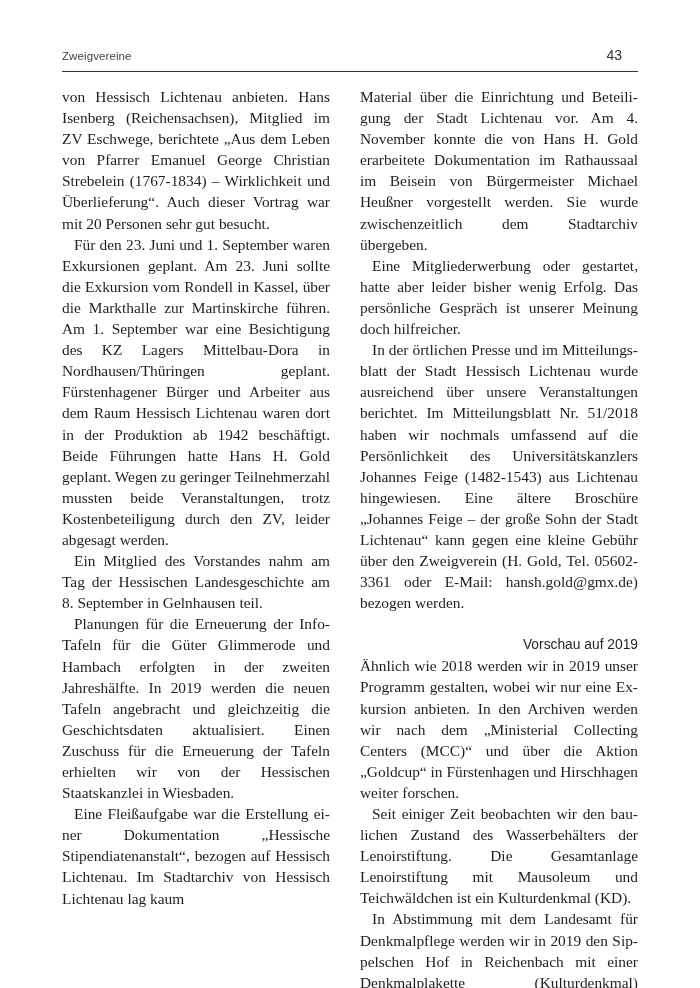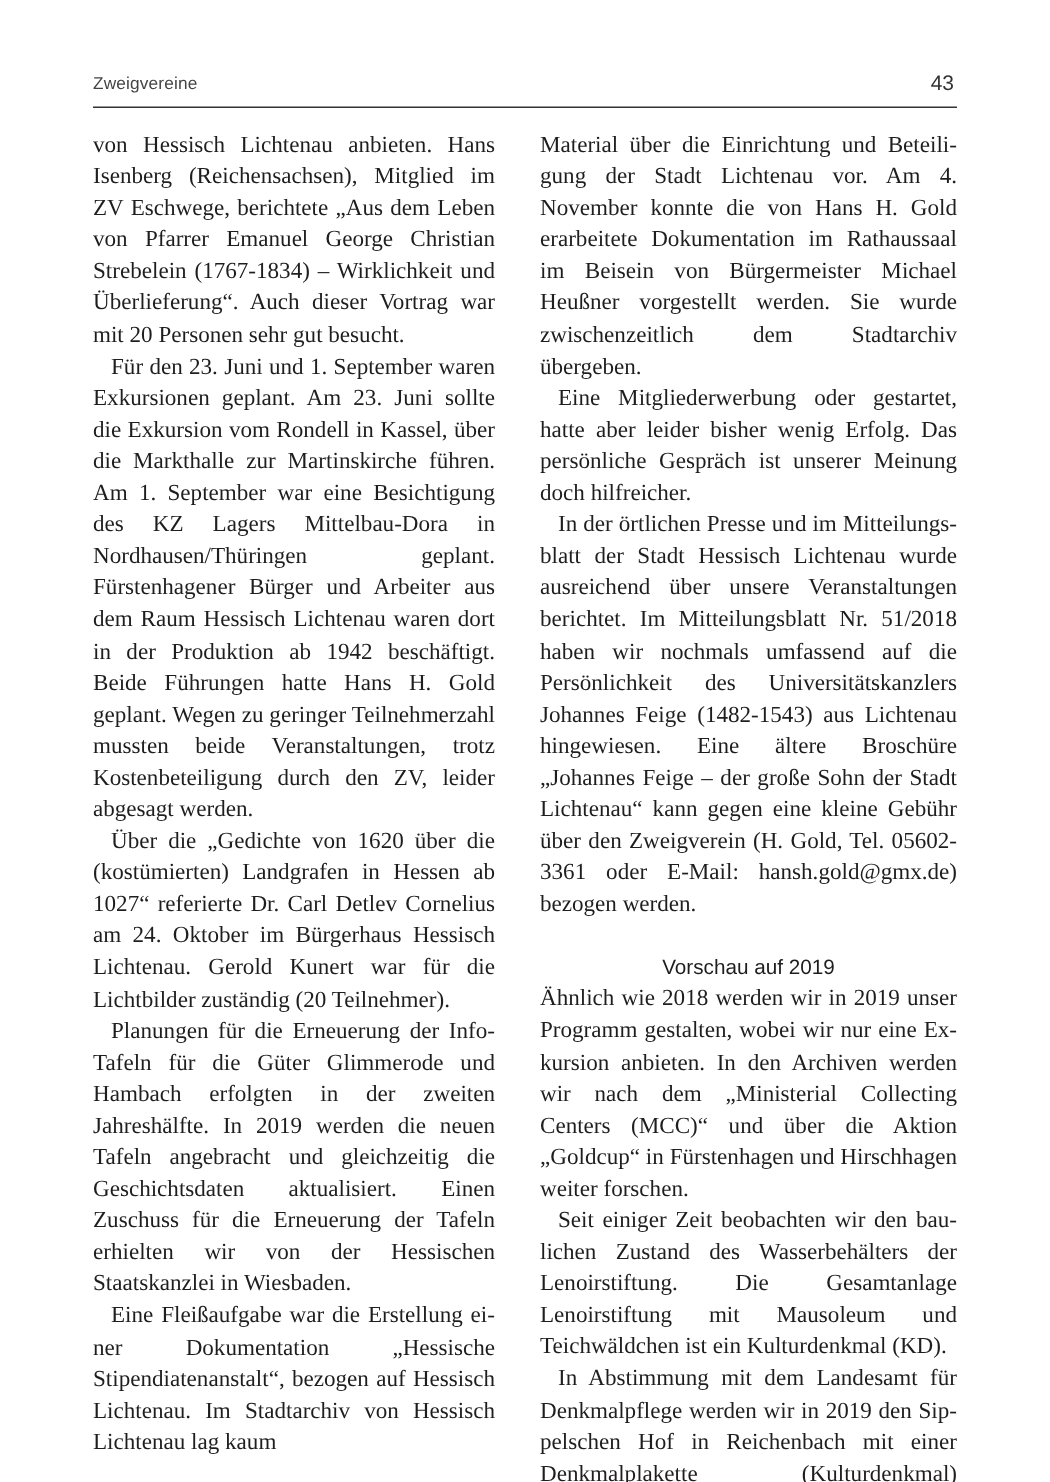--- a/index.html
+++ b/index.html
@@ -1,38 +1,38 @@
 <!DOCTYPE html>
 <html><head>
 <meta charset="utf-8">
 <style>
   html, body { margin: 0; padding: 0; background: #ffffff; }
   body { width: 700px; height: 988px; position: relative; overflow: hidden; color: #1e1e1e; }
   .header { position: absolute; left: 62px; top: 44px; width: 576px; height: 27px; border-bottom: 1.3px solid #333; }
   .running-title { position: absolute; left: 0; right: 0; top: 6px; text-align: left; font-family: "Liberation Sans", sans-serif; font-size: 11.5px; color: #444; letter-spacing: 0.1px; }
-  .page-number { position: absolute; right: 2px; top: 3px; font-family: "Liberation Sans", sans-serif; font-size: 14px; color: #333; }
+  .page-number { position: absolute; right: 16px; top: 3px; font-family: "Liberation Sans", sans-serif; font-size: 14px; color: #333; }
   .col { position: absolute; top: 86px; font-family: "Liberation Serif", serif; font-size: 15.4px; line-height: 21.1px; text-align: justify; hyphens: manual; }
   .col-left { left: 62px; width: 268px; }
   .col-right { left: 360px; width: 278px; }
   .col p { margin: 0; }
   .col p.indent { text-indent: 12px; }
-  .section-heading { font-family: "Liberation Sans", sans-serif; font-size: 13.8px; line-height: 21px; margin-top: 21px !important; text-align: center; }
+  .section-heading { font-family: "Liberation Sans", sans-serif; font-size: 13.8px; line-height: 21px; margin-top: 21px !important; text-align: right; }
 </style>
 </head>
 <body>
 
 <div class="header">
   <div class="running-title">Zweigvereine</div>
   <div class="page-number">43</div>
 </div>
 
 <div class="col col-left">
   <p>von Hessisch Lichtenau anbieten. Hans Isenberg (Reichensachsen), Mitglied im ZV Eschwege, berichtete „Aus dem Leben von Pfarrer Emanuel George Christian Strebelein (1767-1834) – Wirklichkeit und Überliefe­rung“. Auch dieser Vortrag war mit 20 Perso­nen sehr gut besucht.</p>
   <p class="indent">Für den 23. Juni und 1. September wa­ren Exkursionen geplant. Am 23. Juni soll­te die Exkursion vom Rondell in Kassel, über die Markthalle zur Martinskirche führen. Am 1. September war eine Besichtigung des KZ La­gers Mittelbau-Dora in Nordhausen/Thüringen geplant. Fürstenhagener Bürger und Arbeiter aus dem Raum Hessisch Lichtenau waren dort in der Produktion ab 1942 beschäftigt. Beide Führungen hatte Hans H. Gold geplant. Wegen zu geringer Teilnehmerzahl mussten beide Ver­anstaltungen, trotz Kostenbeteiligung durch den ZV, leider abgesagt werden.</p>
-  <p class="indent">Über die „Gedichte von 1620 über die (kos­tümierten) Landgrafen in Hessen ab 1027“ re­ferierte Dr. Carl Detlev Cornelius am 24. Okto­ber im Bürgerhaus Hessisch Lichtenau. Gerold Kunert war für die Lichtbilder zuständig (20 Teilnehmer).</p>
+  <p class="indent">Ein Mitglied des Vorstandes nahm am Tag der Hessischen Landesgeschichte am 8. Sep­tember in Gelnhausen teil.</p>
   <p class="indent">Planungen für die Erneuerung der Info-Tafeln für die Güter Glimmerode und Ham­bach erfolgten in der zweiten Jahreshälfte. In 2019 werden die neuen Tafeln angebracht und gleichzeitig die Geschichtsdaten aktualisiert. Einen Zuschuss für die Erneuerung der Tafeln erhielten wir von der Hessischen Staatskanzlei in Wiesbaden.</p>
   <p class="indent">Eine Fleißaufgabe war die Erstellung ei­ner Dokumentation „Hessische Stipendiaten­anstalt“, bezogen auf Hessisch Lichtenau. Im Stadtarchiv von Hessisch Lichtenau lag kaum</p>
 </div>
 
 <div class="col col-right">
   <p>Material über die Einrichtung und Beteili­gung der Stadt Lichtenau vor. Am 4. Novem­ber konnte die von Hans H. Gold erarbeite­te Dokumentation im Rathaussaal im Beisein von Bürgermeister Michael Heußner vorge­stellt werden. Sie wurde zwischenzeitlich dem Stadtarchiv übergeben.</p>
   <p class="indent">Eine Mitgliederwerbung oder gestartet, hatte aber leider bisher wenig Erfolg. Das per­sönliche Gespräch ist unserer Meinung doch hilfreicher.</p>
   <p class="indent">In der örtlichen Presse und im Mitteilungs­blatt der Stadt Hessisch Lichtenau wurde aus­reichend über unsere Veranstaltungen berich­tet. Im Mitteilungsblatt Nr. 51/2018 haben wir nochmals umfassend auf die Persönlichkeit des Universitätskanzlers Johannes Feige (1482-1543) aus Lichtenau hingewiesen. Eine ältere Broschüre „Johannes Feige – der große Sohn der Stadt Lichtenau“ kann gegen eine kleine Gebühr über den Zweigverein (H. Gold, Tel. 05602-3361 oder E-Mail: hansh.gold@gmx.de) bezogen werden.</p>
   <p class="section-heading">Vorschau auf 2019</p>
   <p>Ähnlich wie 2018 werden wir in 2019 unser Programm gestalten, wobei wir nur eine Ex­kursion anbieten. In den Archiven werden wir nach dem „Ministerial Collecting Centers (MCC)“ und über die Aktion „Goldcup“ in Fürs­tenhagen und Hirschhagen weiter forschen.</p>

